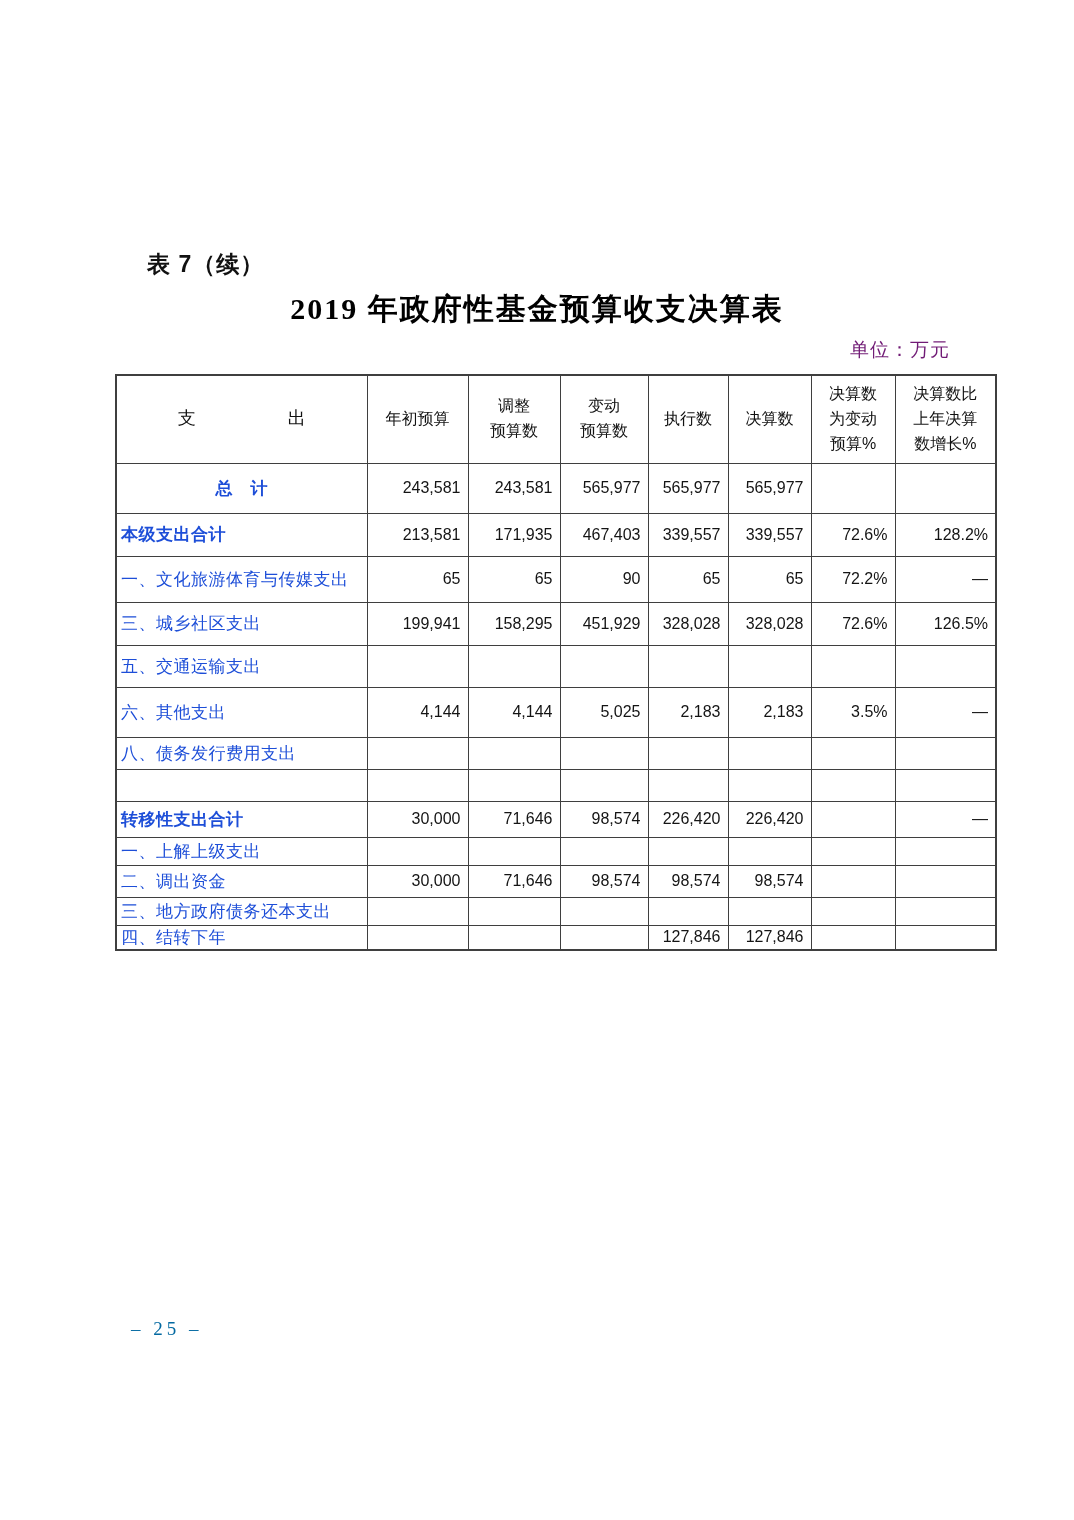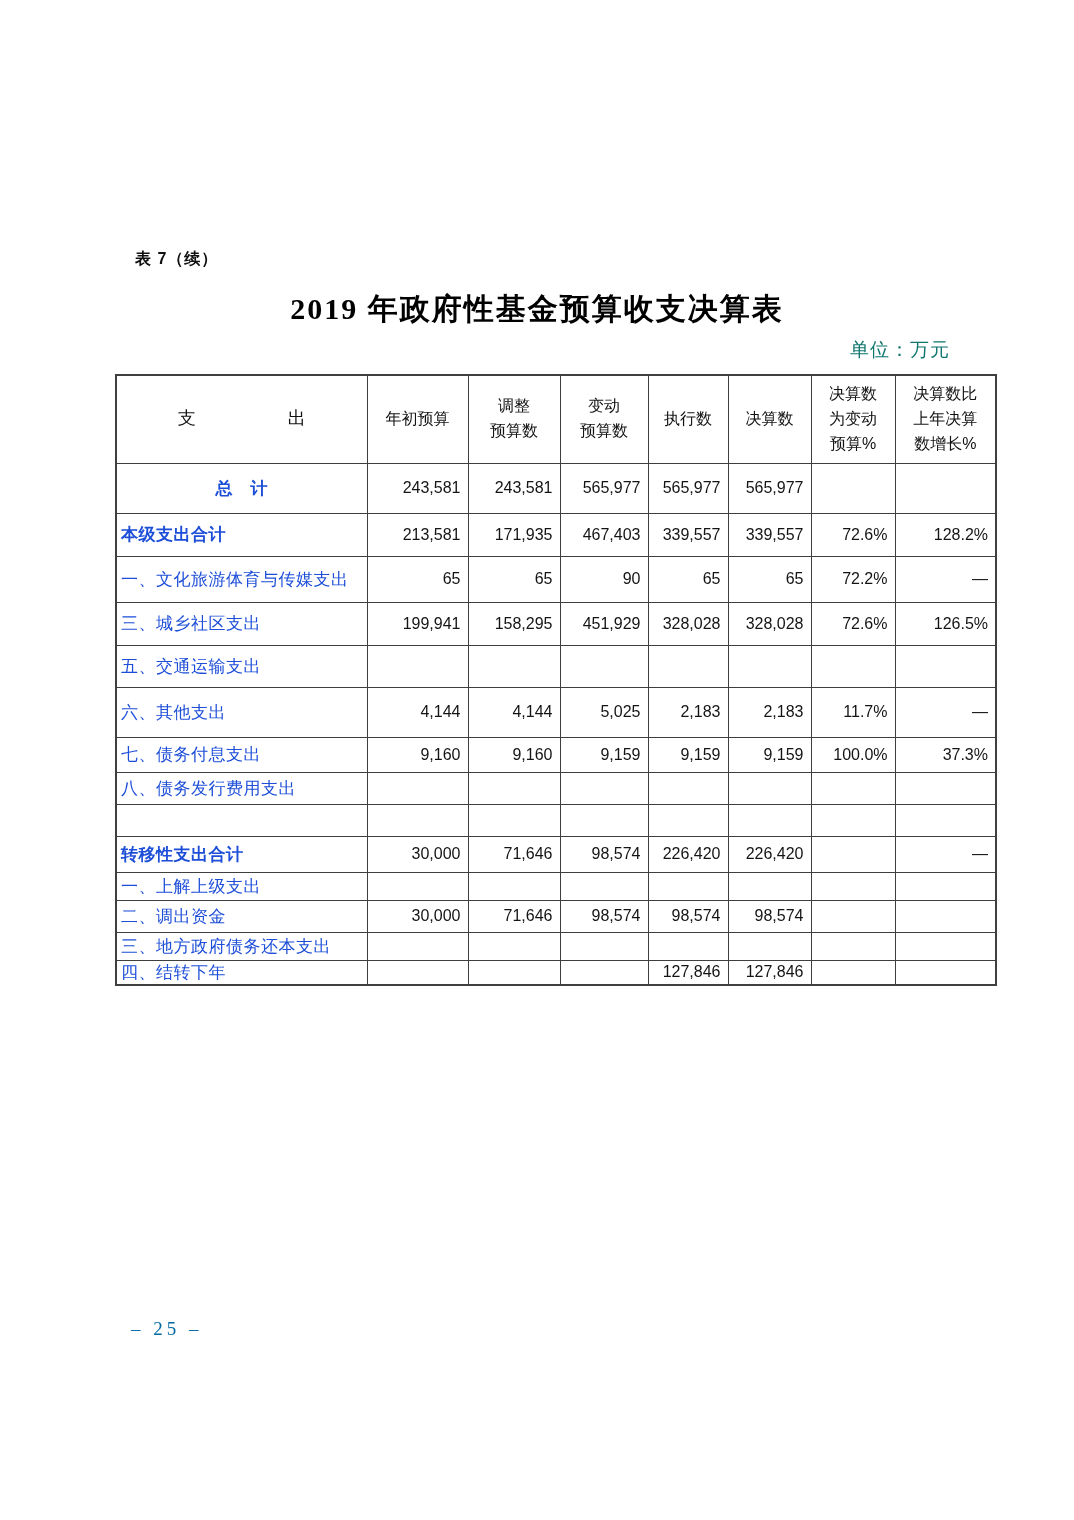--- a/index.html
+++ b/index.html
@@ -8,25 +8,25 @@
     position: relative;
     width: 1074px;
     height: 1520px;
     background: #ffffff;
     color: #1a1a1a;
     font-family: "Liberation Serif", serif;
     overflow: hidden;
   }
   .table-tag {
     position: absolute;
-    left: 135px;
+    left: 147px;
     top: 249px;
     font-family: "Liberation Sans", sans-serif;
     font-weight: bold;
-    font-size: 16px;
+    font-size: 23px;
     letter-spacing: 1px;
     color: #111;
   }
   .doc-title {
     position: absolute;
     left: 0;
     right: 0;
     top: 289px;
     text-align: center;
     font-family: "Liberation Serif", serif;
@@ -34,21 +34,21 @@
     font-size: 30px;
     letter-spacing: 2px;
     color: #000;
   }
   .unit-note {
     position: absolute;
     right: 124px;
     top: 337px;
     font-size: 19px;
     letter-spacing: 1px;
-    color: #0f766e;
+    color: #701a75;
   }
   table.budget {
     position: absolute;
     left: 115px;
     top: 374px;
     width: 880px;
     border-collapse: collapse;
     table-layout: fixed;
     border: 2px solid #3f3f3f;
   }
@@ -201,32 +201,22 @@
           <td class="value-cell"></td>
           <td class="value-cell"></td>
         </tr>
         <tr class="row-item" style="height: 50px;">
           <td class="label-cell">六、其他支出</td>
           <td class="value-cell">4,144</td>
           <td class="value-cell">4,144</td>
           <td class="value-cell">5,025</td>
           <td class="value-cell">2,183</td>
           <td class="value-cell">2,183</td>
-          <td class="value-cell">11.7%</td>
+          <td class="value-cell">3.5%</td>
           <td class="value-cell">—</td>
-        </tr>
-        <tr class="row-item" style="height: 35px;">
-          <td class="label-cell">七、债务付息支出</td>
-          <td class="value-cell">9,160</td>
-          <td class="value-cell">9,160</td>
-          <td class="value-cell">9,159</td>
-          <td class="value-cell">9,159</td>
-          <td class="value-cell">9,159</td>
-          <td class="value-cell">100.0%</td>
-          <td class="value-cell">37.3%</td>
         </tr>
         <tr class="row-item" style="height: 32px;">
           <td class="label-cell">八、债务发行费用支出</td>
           <td class="value-cell"></td>
           <td class="value-cell"></td>
           <td class="value-cell"></td>
           <td class="value-cell"></td>
           <td class="value-cell"></td>
           <td class="value-cell"></td>
           <td class="value-cell"></td>

